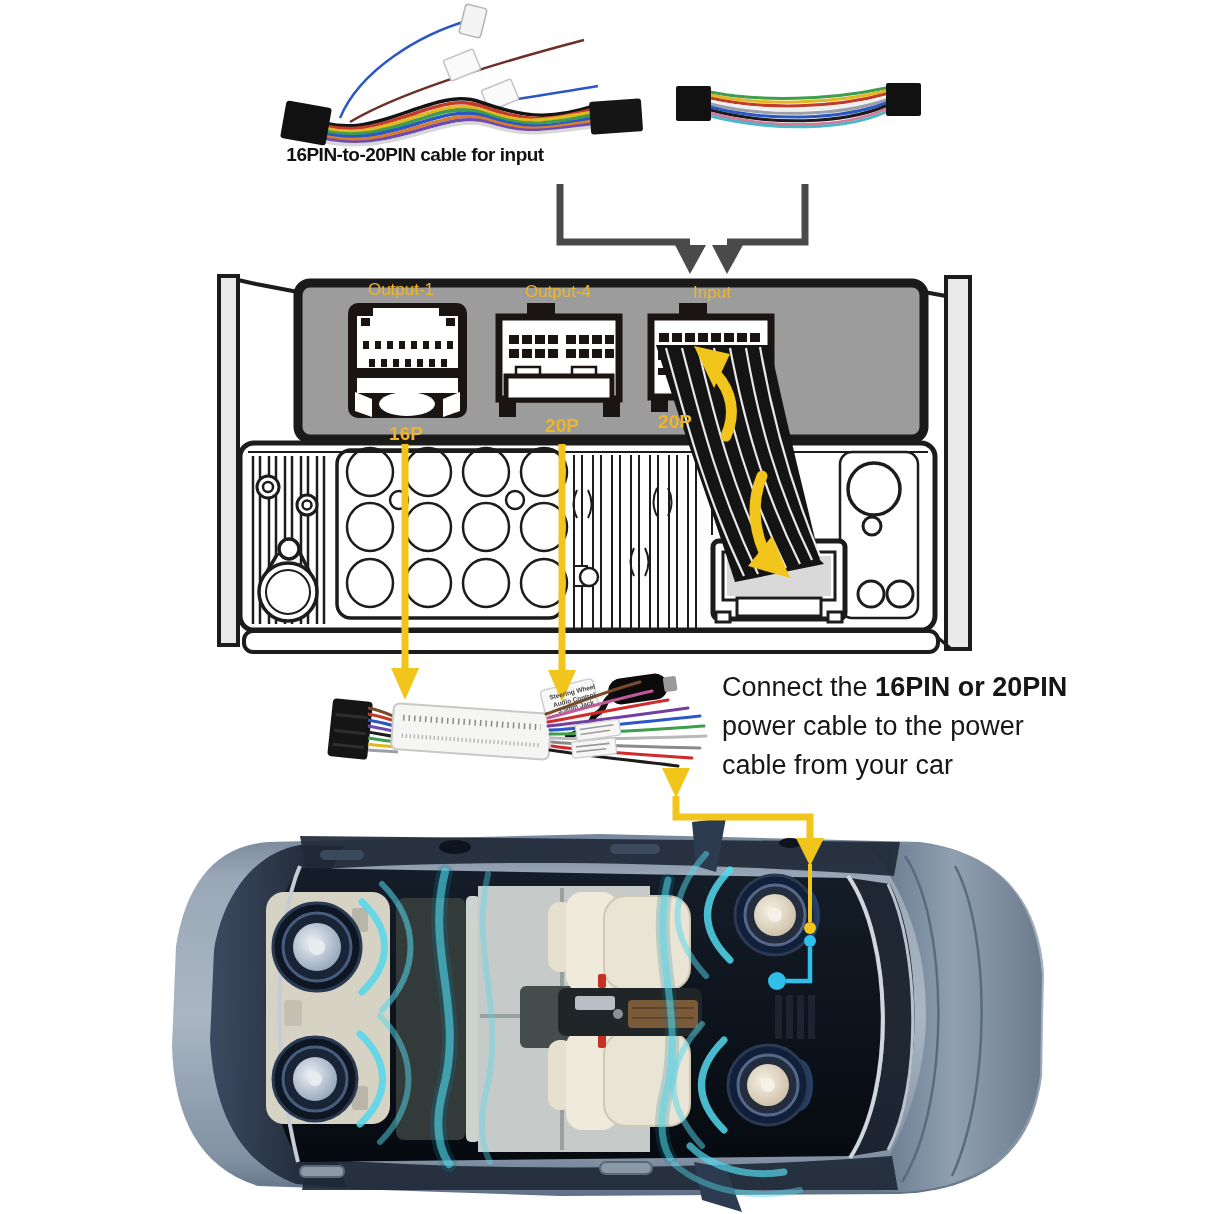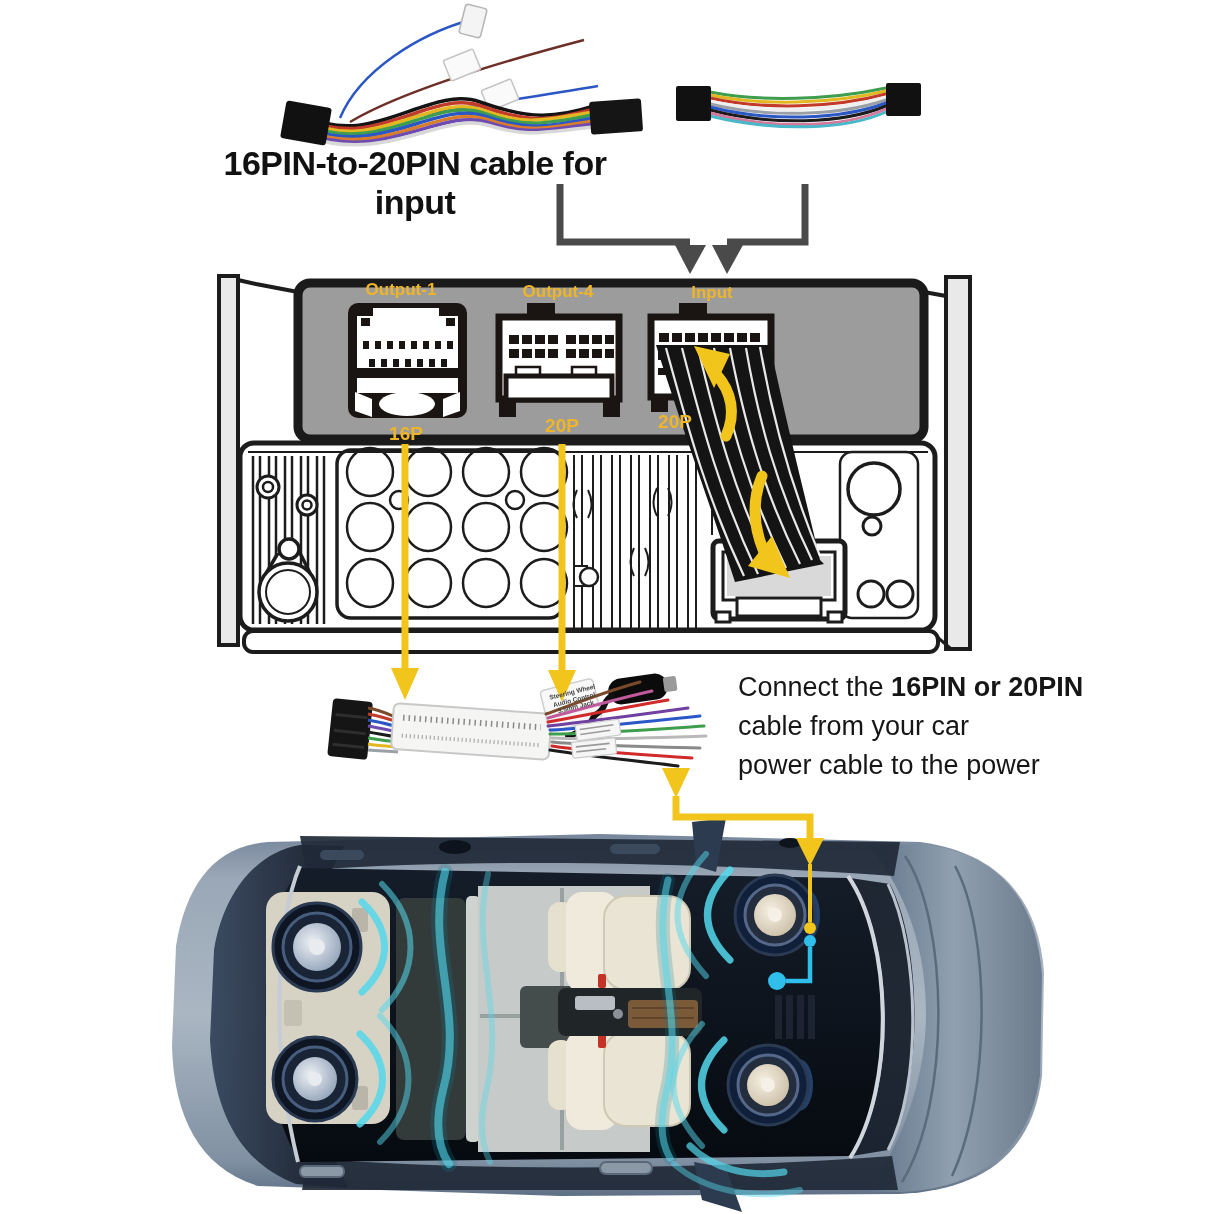--- a/index.html
+++ b/index.html
@@ -1,23 +1,23 @@
 <!DOCTYPE html>
 <html><head>
 <meta charset="utf-8">
 <style>
   html,body{margin:0;padding:0;background:#ffffff;}
   #stage{position:relative;width:1214px;height:1214px;background:#fff;overflow:hidden;
          font-family:"Liberation Sans", sans-serif;}
   #artwork{position:absolute;left:0;top:0;}
-  .cap{position:absolute;font-weight:700;color:#111;text-align:center;font-size:34px;letter-spacing:-0.5px;}
-  .portlbl{position:absolute;font-weight:700;color:#EFB528;text-align:center;font-size:17px;}
+  .cap{position:absolute;font-weight:700;color:#111;text-align:center;font-size:19px;letter-spacing:-0.5px;}
+  .portlbl{position:absolute;font-weight:400;color:#EFB528;text-align:center;font-size:17px;}
   .pinlbl{position:absolute;font-weight:700;color:#EFB528;text-align:center;font-size:19px;}
   #instruction{position:absolute;left:722px;top:668px;width:440px;color:#161616;
-               font-size:27px;line-height:39px;margin-left:16px;}
+               font-size:27px;line-height:39px;}
   #instruction b{font-weight:700;}
   #steering-tag-text{position:absolute;left:548px;top:688px;width:52px;font-size:6.5px;line-height:7.5px;
                color:#444;text-align:center;transform:rotate(-14deg);font-weight:700;}
 </style>
 </head>
 <body>
 
 <div id="stage">
 
 <svg id="artwork" width="1214" height="1214" viewBox="0 0 1214 1214" xmlns="http://www.w3.org/2000/svg">
@@ -494,19 +494,19 @@
 <div class="portlbl" style="left:336px;top:280px;width:130px;">Output-1</div>
 <div class="portlbl" style="left:493px;top:282px;width:130px;">Output-4</div>
 <div class="portlbl" style="left:647px;top:283px;width:130px;">Input</div>
 
 <div class="pinlbl" style="left:346px;top:423px;width:120px;">16P</div>
 <div class="pinlbl" style="left:502px;top:415px;width:120px;">20P</div>
 <div class="pinlbl" style="left:615px;top:411px;width:120px;">20P</div>
 
 <div id="instruction">
   <div><span>Connect the </span><b>16PIN or 20PIN</b></div>
+  <div>power cable to the power</div>
   <div>cable from your car</div>
-  <div>power cable to the power</div>
 </div>
 
 <div id="steering-tag-text">Steering Wheel Audio Control 3.5mm Jack</div>
 
 </div>
 
 </body></html>

